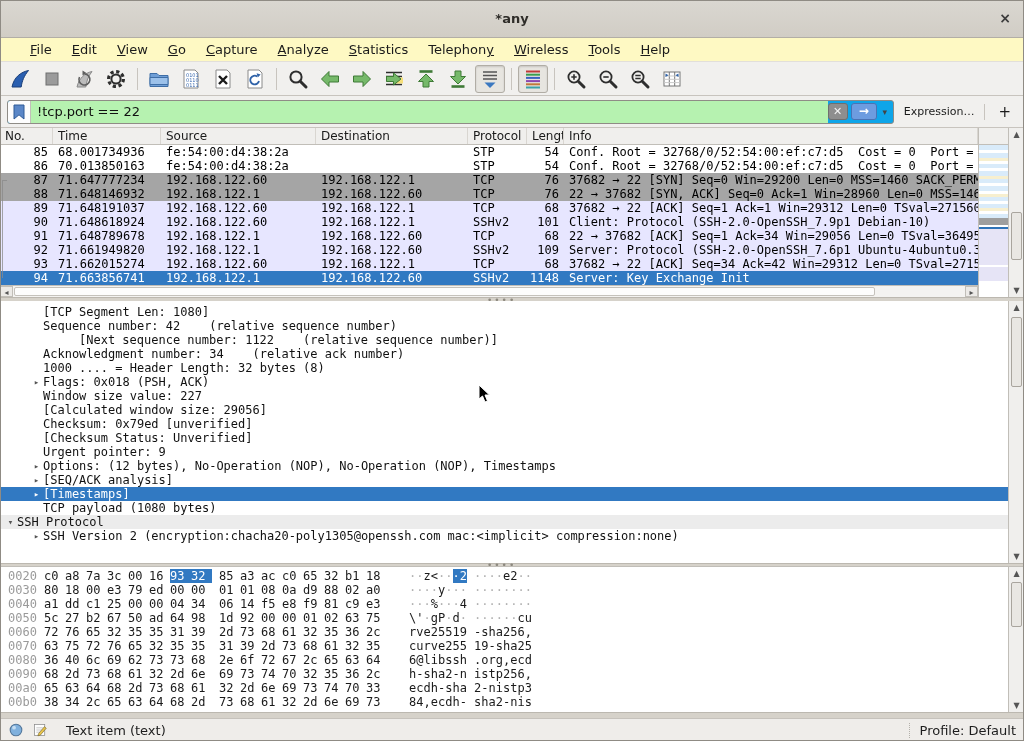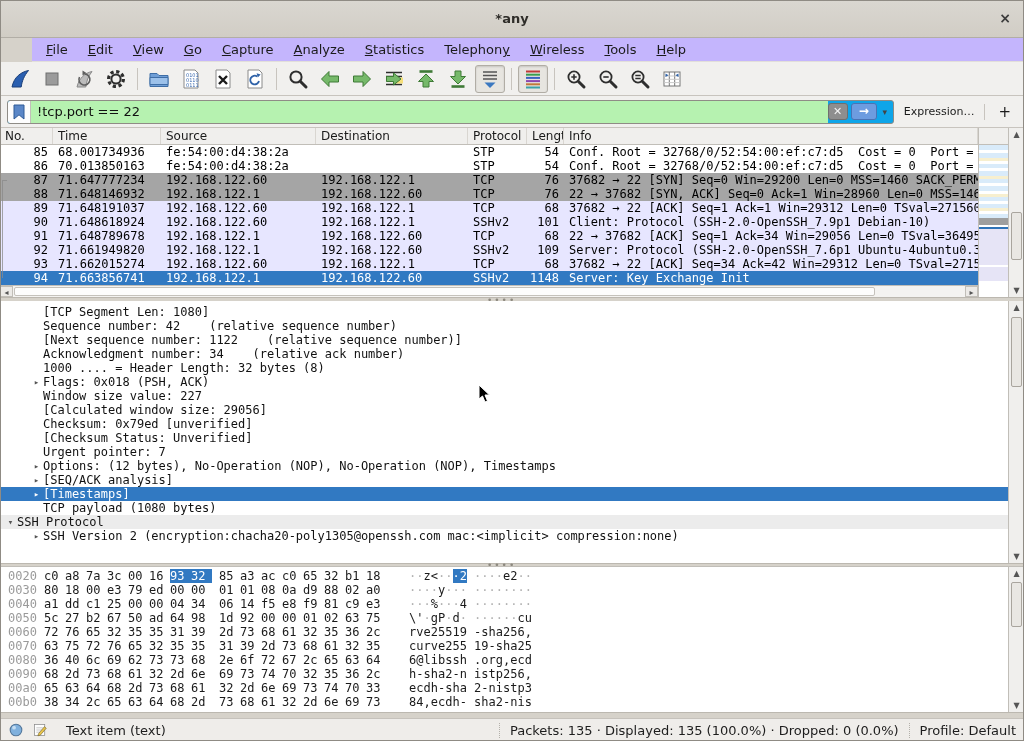--- a/index.html
+++ b/index.html
@@ -8,21 +8,21 @@
   #frame { position:absolute; inset:0; border:1px solid #8f8b84; pointer-events:none; z-index:50; }
 
   
   #titlebar { height:38px; background:linear-gradient(#dad7d1,#d1cdc5); border-bottom:1px solid #b2aea6;
               display:flex; align-items:center; justify-content:center; position:relative; }
   #titlebar .title-text { font-weight:bold; font-size:13px; color:#2f2d29; }
   #titlebar .close-btn { position:absolute; right:11px; top:10px; width:16px; height:16px; text-align:center;
                          font-size:14px; font-weight:bold; line-height:16px; color:#3c3c3c; cursor:default; }
 
   
-  #menubar { height:24px; background:#c4b5fd; border-bottom:1px solid #e2dfda; display:flex; padding-left:4px;margin-left:32px; }
+  #menubar { height:24px; background:#fef9c3; border-bottom:1px solid #e2dfda; display:flex; padding-left:20px; }
   .menu-item { padding:4px 10px 3px; font-size:13px; color:#1b1b1b; white-space:nowrap; }
   .menu-item u { text-decoration:underline; }
 
   
   #toolbar { height:34px; background:#f1f0ee; border-bottom:1px solid #c8c4be; display:flex; align-items:center; padding:0 4px; }
   .tb-btn { width:30px; height:28px; display:flex; align-items:center; justify-content:center;
             border:1px solid transparent; border-radius:3px; margin:0 1px; }
   .tb-btn svg { width:22px; height:22px; }
   .tb-btn.toggled { border-color:#b1ada5; background:#e7e5e0; box-shadow:inset 0 1px 2px rgba(0,0,0,.14); }
   .tb-sep { width:1px; height:22px; background:#c8c4be; margin:0 5px; flex:none; }
@@ -346,29 +346,29 @@
 </div>
 
 <div class="splitter" style="height:4px;">
     <span class="grip" style="top:1px;">••••</span>
   </div>
 
 <div id="details">
   <div id="dt-lines">
       <div class="dt-line" style="padding-left: 30px;"><span class="dt-exp"></span><span class="dt-text">[TCP Segment Len: 1080]</span></div>
       <div class="dt-line" style="padding-left: 30px;"><span class="dt-exp"></span><span class="dt-text">Sequence number: 42    (relative sequence number)</span></div>
-      <div class="dt-line" style="padding-left: 30px;"><span class="dt-exp"></span><span class="dt-text">[Next sequence number: 1122    (relative sequence number)]</span></div>
+      <div class="dt-line" style="padding-left: 30px; margin-left: 36px;"><span class="dt-exp"></span><span class="dt-text">[Next sequence number: 1122    (relative sequence number)]</span></div>
       <div class="dt-line" style="padding-left: 30px;"><span class="dt-exp"></span><span class="dt-text">Acknowledgment number: 34    (relative ack number)</span></div>
       <div class="dt-line" style="padding-left: 30px;"><span class="dt-exp"></span><span class="dt-text">1000 .... = Header Length: 32 bytes (8)</span></div>
       <div class="dt-line" style="padding-left: 30px;"><span class="dt-exp">▸</span><span class="dt-text">Flags: 0x018 (PSH, ACK)</span></div>
       <div class="dt-line" style="padding-left: 30px;"><span class="dt-exp"></span><span class="dt-text">Window size value: 227</span></div>
       <div class="dt-line" style="padding-left: 30px;"><span class="dt-exp"></span><span class="dt-text">[Calculated window size: 29056]</span></div>
       <div class="dt-line" style="padding-left: 30px;"><span class="dt-exp"></span><span class="dt-text">Checksum: 0x79ed [unverified]</span></div>
       <div class="dt-line" style="padding-left: 30px;"><span class="dt-exp"></span><span class="dt-text">[Checksum Status: Unverified]</span></div>
-      <div class="dt-line" style="padding-left: 30px;"><span class="dt-exp"></span><span class="dt-text">Urgent pointer: 7</span></div>
+      <div class="dt-line" style="padding-left: 30px;"><span class="dt-exp"></span><span class="dt-text">Urgent pointer: 9</span></div>
       <div class="dt-line" style="padding-left: 30px;"><span class="dt-exp">▸</span><span class="dt-text">Options: (12 bytes), No-Operation (NOP), No-Operation (NOP), Timestamps</span></div>
       <div class="dt-line" style="padding-left: 30px;"><span class="dt-exp">▸</span><span class="dt-text">[SEQ/ACK analysis]</span></div>
       <div class="dt-line" style="padding-left: 30px; background: rgb(49, 121, 194); color: rgb(255, 255, 255);"><span class="dt-exp" style="color: rgb(255, 255, 255);">▸</span><span class="dt-text">[Timestamps]</span></div>
       <div class="dt-line" style="padding-left: 30px;"><span class="dt-exp"></span><span class="dt-text">TCP payload (1080 bytes)</span></div>
       <div class="dt-line" style="padding-left: 4px; background: rgb(236, 236, 236);"><span class="dt-exp">▾</span><span class="dt-text">SSH Protocol</span></div>
       <div class="dt-line" style="padding-left: 30px;"><span class="dt-exp">▸</span><span class="dt-text">SSH Version 2 (encryption:chacha20-poly1305@openssh.com mac:&lt;implicit&gt; compression:none)</span></div>
     </div>
   <div class="vscroll">
     <div class="arr up">▲</div>
     <div class="thumb" style="top:16px;height:70px;"></div>
@@ -411,20 +411,19 @@
   </span>
   <span class="sicon">
     <svg viewBox="0 0 22 22">
         <rect x="3.5" y="3.5" width="14" height="15" fill="#fdfdfd" stroke="#8a8a8a"></rect>
         <path d="M6 8h9M6 11h9M6 14h5" stroke="#b5b5b5" stroke-width="1"></path>
         <path d="M9 16 L17 6.5 l2.6 2.1 L11.5 18 l-3.4 1 z" fill="#e8c44a" stroke="#6b5a1e" stroke-width="0.8"></path>
       </svg>
   </span>
   <span id="status-left-text">Text item (text)</span>
   <span id="status-right">
-    <span id="status-packets">Packets: 135 · Displayed: 135 (100.0%) · Dropped: 0 (0.0%)</span>
     <span id="status-profile">Profile: Default</span>
   </span>
 </div>
 
 <svg id="mouse-cursor" width="14" height="20" viewBox="0 0 14 20">
   <path d="M1 1 L1 15 L4.5 12 L7 18 L9.5 17 L7 11 L11.5 11 Z" fill="#000" stroke="#fff" stroke-width="1"></path>
 </svg>
 
 </body></html>

